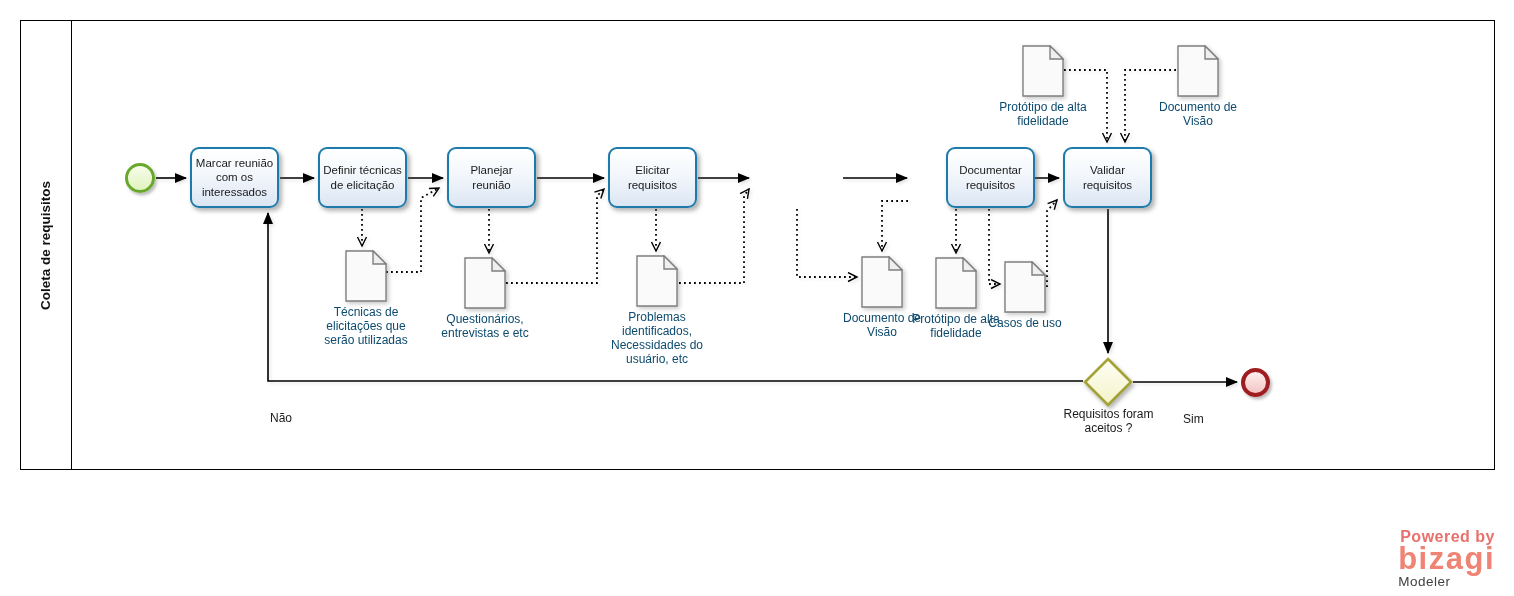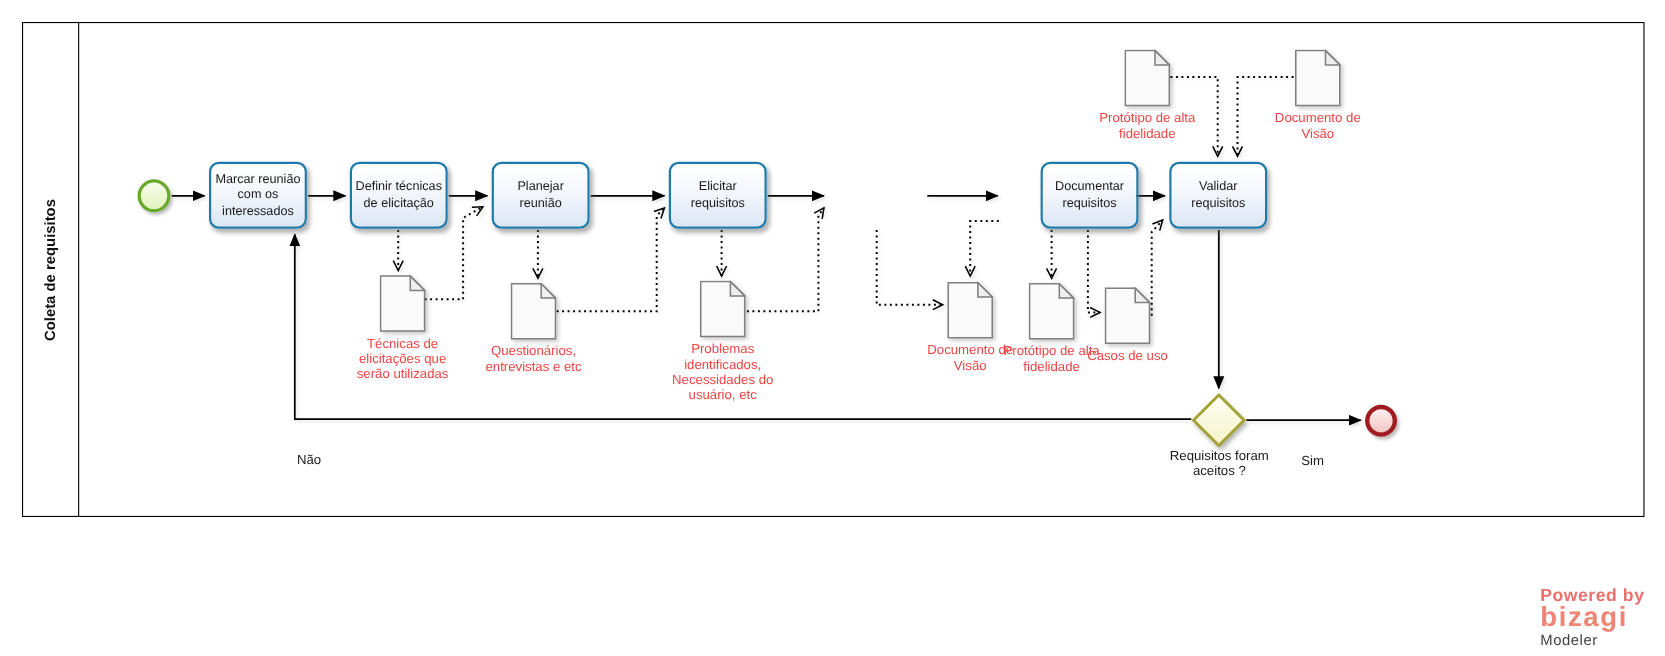--- a/index.html
+++ b/index.html
@@ -35,28 +35,28 @@
   
   .gateway{position:absolute;left:1082px;top:356px;width:52px;height:52px;filter:drop-shadow(2.5px 3px 2px rgba(90,90,90,0.45));}
   .gateway polygon{fill:url(#gwGrad);stroke:#a3a233;stroke-width:2.6;}
   .gateway-label{position:absolute;left:1050px;top:407px;width:117px;text-align:center;font-size:12px;color:#1a1a1a;line-height:1.2;}
 
   
   .doc{position:absolute;width:42px;height:52px;}
   .doc svg{filter:drop-shadow(2px 2.5px 2px rgba(0,0,0,0.22));}
   .doc-body{fill:#fafafa;stroke:#7f7f7f;stroke-width:1.4;}
   .doc-fold{fill:#efefef;stroke:#7f7f7f;stroke-width:1.4;}
-  .doc-label{position:absolute;top:55px;left:-31px;width:104px;text-align:center;font-size:12px;color:#ef4444;line-height:1.18;}
+  .doc-label{position:absolute;top:55px;left:-31px;width:104px;text-align:center;font-size:12px;color:#0c4a6e;line-height:1.18;}
 
   .flow-label{position:absolute;font-size:12px;color:#1a1a1a;margin-top:28px;}
 
   
   .branding{position:absolute;right:19px;bottom:8px;text-align:left;line-height:1;}
   .powered{text-align:right;color:#e8716d;font-size:16px;font-weight:bold;letter-spacing:0.5px;margin-bottom:1px;}
-  .bizagi{color:#ef8374;font-size:25px;font-weight:bold;letter-spacing:1.5px;line-height:0.85;}
+  .bizagi{color:#ef8374;font-size:31px;font-weight:bold;letter-spacing:1.5px;line-height:0.85;}
   .modeler{color:#404040;font-size:13.5px;margin-top:2px;letter-spacing:0.5px;}
 </style>
 </head>
 <body>
 
 <div id="canvas">
 
   <div class="pool"></div>
   <div class="lane-divider"></div>
   <div class="lane-label">

